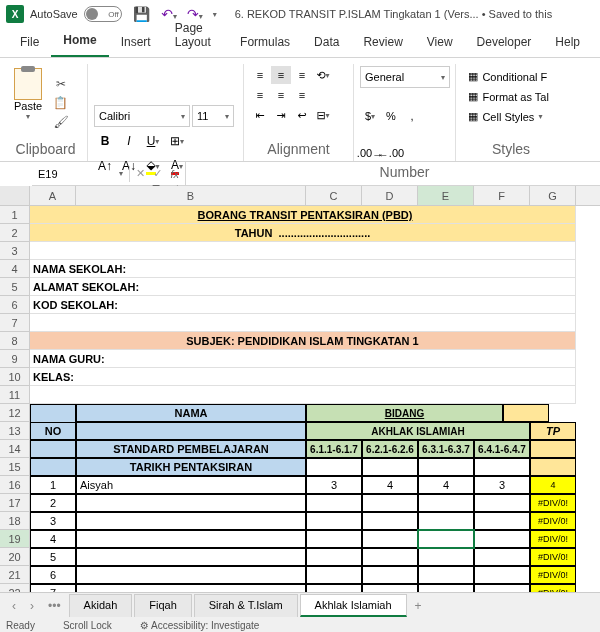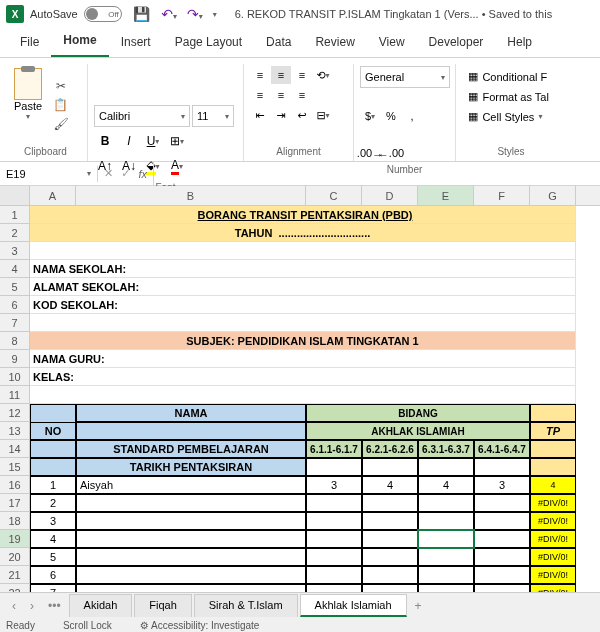--- a/index.html
+++ b/index.html
@@ -10,39 +10,39 @@
 .toggle { width: 38px; height: 16px; border: 1px solid #888; border-radius: 8px; display: flex; align-items: center; padding: 0 2px; font-size: 8px; color: #666; justify-content: flex-end; position: relative; }
 .toggle::before { content: ''; width: 12px; height: 12px; background: #888; border-radius: 50%; position: absolute; left: 1px; }
 .qat { display: flex; gap: 10px; align-items: center; margin-left: 6px; }
 .qat-icon { color: #7719aa; font-size: 14px; }
 .doc-title { margin-left: 12px; font-size: 11px; color: #444; white-space: nowrap; overflow: hidden; }
 .menubar { display: flex; gap: 0; padding: 0 8px; height: 30px; align-items: flex-end; border-bottom: 1px solid #d4d4d4; }
 .menu-item { padding: 6px 12px 8px; font-size: 12px; color: #333; cursor: pointer; }
 .menu-item.active { border-bottom: 2px solid #107c41; font-weight: 600; }
 .ribbon { display: flex; padding: 6px 4px 0; background: #fff; border-bottom: 1px solid #d4d4d4; height: 104px; }
 .ribbon-group { border-right: 1px solid #e0e0e0; padding: 2px 6px; display: flex; flex-direction: column; justify-content: space-between; }
-.ribbon-group-label { text-align: center; font-size: 10px; color: #666; padding: 2px 0; }
+.ribbon-group-label { text-align: center; font-size: 14px; color: #666; padding: 2px 0; }
 .rg-body { display: flex; gap: 4px; flex: 1; }
 .paste-btn { display: flex; flex-direction: column; align-items: center; padding: 2px 4px; cursor: pointer; }
 .paste-icn { width: 28px; height: 32px; border: 1px solid #d4a04b; background: #fff8e8; position: relative; }
 .paste-icn::after { content: ''; position: absolute; top: -3px; left: 6px; width: 14px; height: 6px; background: #888; border-radius: 2px; }
 .mini-col { display: flex; flex-direction: column; gap: 3px; justify-content: center; padding: 0 2px; }
 .mini-btn { width: 18px; height: 16px; display: flex; align-items: center; justify-content: center; font-size: 12px; color: #444; cursor: pointer; }
 .font-row { display: flex; gap: 2px; align-items: center; margin-bottom: 3px; }
 .font-sel { border: 1px solid #ccc; height: 22px; padding: 1px 4px; font-size: 11px; background: #fff; display: flex; align-items: center; justify-content: space-between; cursor: pointer; }
 .font-sel.name { width: 96px; }
 .font-sel.size { width: 42px; }
 .fbtn { width: 22px; height: 22px; display: flex; align-items: center; justify-content: center; font-size: 12px; border: 1px solid transparent; cursor: pointer; }
 .align-grid { display: flex; flex-direction: column; gap: 2px; }
 .align-row { display: flex; gap: 1px; }
 .abtn { width: 20px; height: 18px; display: flex; align-items: center; justify-content: center; cursor: pointer; }
 .num-col { display: flex; flex-direction: column; gap: 19px; }
 .styles-col { display: flex; flex-direction: column; gap: 3px; padding: 2px; }
 .style-btn { display: flex; align-items: center; gap: 4px; font-size: 11px; padding: 2px 4px; cursor: pointer; white-space: nowrap; }
-.namebox-row { display: flex; align-items: center; border-bottom: 1px solid #d4d4d4; height: 24px; }
+.namebox-row { display: flex; align-items: center; border-bottom: 1px solid #d4d4d4; height: 24px; margin-left: 32px; }
 .namebox { width: 98px; border-right: 1px solid #d4d4d4; padding: 2px 6px; font-size: 11px; display: flex; justify-content: space-between; align-items: center; }
 .fx-area { display: flex; align-items: center; gap: 8px; padding: 0 6px; color: #999; font-size: 11px; }
 .fx-lbl { font-style: italic; color: #666; }
 .sheet { position: relative; }
 .col-headers { display: flex; height: 20px; background: #f0f0f0; border-bottom: 1px solid #ccc; }
 .corner { width: 30px; border-right: 1px solid #ccc; background: #e8e8e8; }
 .col-h { border-right: 1px solid #ccc; text-align: center; font-size: 11px; color: #555; display: flex; align-items: center; justify-content: center; }
 .col-h.sel { background: #d2e8d4; }
 .grid-body { display: flex; }
 .row-headers { display: flex; flex-direction: column; }
@@ -86,20 +86,21 @@
     <span class="qat-icon dd">▾</span>
   </div>
   <div class="doc-title">6. REKOD TRANSIT P.ISLAM Tingkatan 1 (Vers... • Saved to this</div>
 </div>
 
 <div class="menubar">
   <div class="menu-item">File</div>
   <div class="menu-item active">Home</div>
   <div class="menu-item">Insert</div>
   <div class="menu-item">Page Layout</div>
+  <div class="menu-item">Formulas</div>
   <div class="menu-item">Data</div>
   <div class="menu-item">Review</div>
   <div class="menu-item">View</div>
   <div class="menu-item">Developer</div>
   <div class="menu-item">Help</div>
 </div>
 
 <div class="ribbon">
   <div class="ribbon-group" style="width:84px;">
     <div class="rg-body">
@@ -299,21 +300,21 @@
         </div>
       <div class="crow">
           <div class="cell bold" style="width:546px;">KELAS:</div>
         </div>
       <div class="crow">
           <div class="cell" style="width:546px;"></div>
         </div>
       <div class="crow">
         <div class="cell tbl-hdr cA" style="height:36px;"></div>
         <div class="cell tbl-hdr cB">NAMA</div>
-        <div class="cell tbl-hdr-g" style="width:224px;">BIDANG</div>
+        <div class="cell tbl-hdr-g" style="width:197px;text-decoration:underline;">BIDANG</div>
         <div class="cell tbl-hdr-y cG"></div>
       </div>
       <div class="crow">
         <div class="cell tbl-hdr cA">NO</div>
         <div class="cell tbl-hdr cB"></div>
         <div class="cell tbl-hdr-g" style="width:224px;">AKHLAK ISLAMIAH</div>
         <div class="cell tbl-hdr-y cG">TP</div>
       </div>
       <div class="crow">
         <div class="cell tbl-hdr cA"></div>

